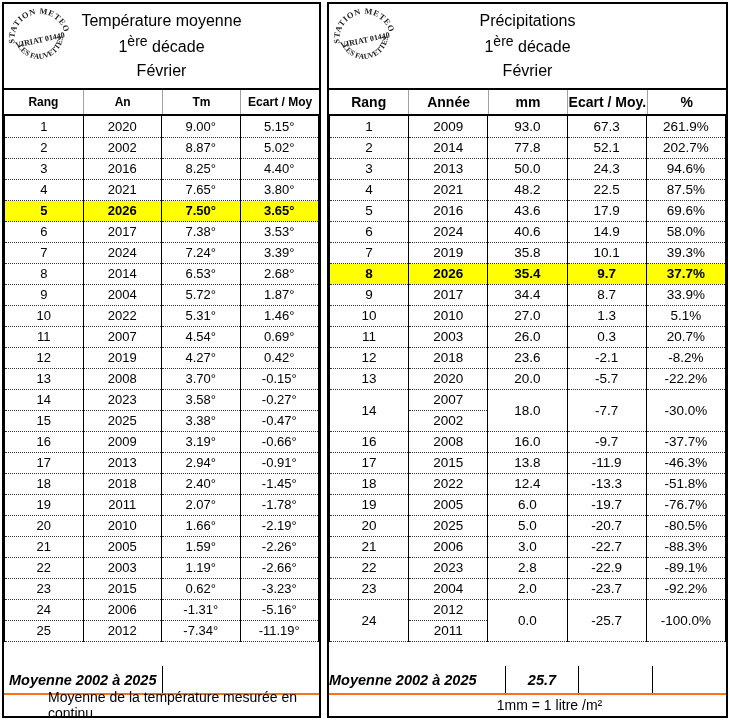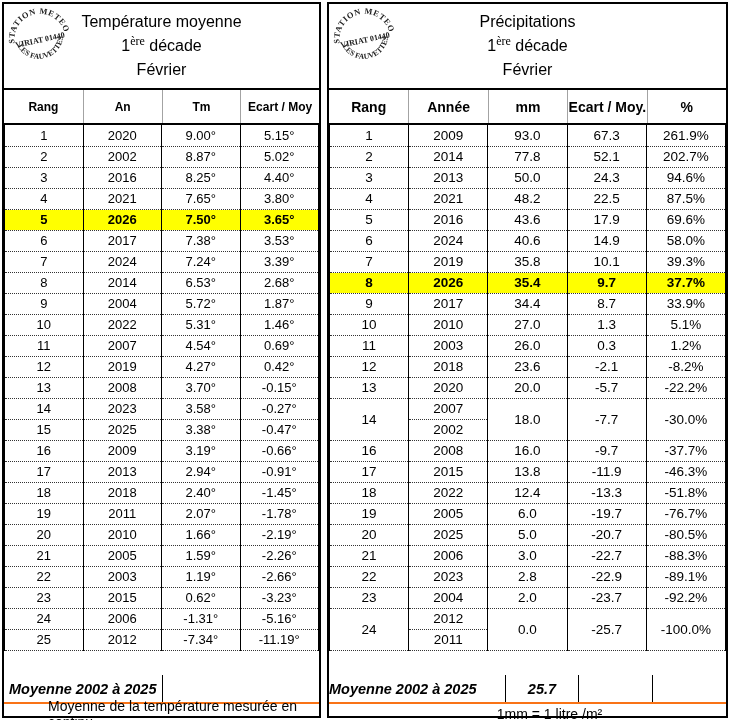--- a/index.html
+++ b/index.html
@@ -7,26 +7,26 @@
   .canvas { position:relative; width:730px; height:720px; background:#fff; overflow:hidden; }
 
   .tbl { position:absolute; top:2px; height:716px; border:2px solid #000; background:#fff; }
   .tbl-left  { left:2px;   width:319px; }
   .tbl-right { left:327px; width:401px; }
 
   
   .titleblock { position:relative; height:86px; border-bottom:2px solid #000; }
   .titles { position:absolute; inset:0; display:flex; flex-direction:column; justify-content:center;
             align-items:center; text-align:center; font-size:16px; line-height:1.42; }
-  .titles sup { font-size:12px; vertical-align:super;font-family:Liberation Serif, serif; }
+  .titles sup { font-size:14px; vertical-align:super; }
   .stamp { position:absolute; left:4px; top:4px; width:64px; height:64px; }
   .stamp text { font-family:"Liberation Serif","DejaVu Serif",serif; font-weight:bold; fill:#1c1c1c; }
 
   
-  .colheader { display:flex; height:35px; border-bottom:2px solid #000; font-weight:bold; align-items:stretch; }
+  .colheader { display:flex; height:26px; border-bottom:2px solid #000; font-weight:bold; align-items:stretch; }
   .colheader .col { display:flex; align-items:center; justify-content:center; border-left:1px solid #a3a3a3; }
   .colheader .col:first-child { border-left:none; }
   .tbl-left  .colheader { font-size:12px; }
   .tbl-right .colheader { font-size:14px; }
   .tbl-left  .colheader .col { width:25%; }
   .tbl-right .colheader .col { width:20%; }
 
   
   .bodywrap { height:550px; overflow:hidden; }
   table.grid { width:100%; border-collapse:collapse; table-layout:fixed; }
@@ -339,21 +339,21 @@
               <td>2010</td>
               <td>27.0</td>
               <td>1.3</td>
               <td>5.1%</td>
             </tr>
             <tr>
               <td>11</td>
               <td>2003</td>
               <td>26.0</td>
               <td>0.3</td>
-              <td>1.2%</td>
+              <td>20.7%</td>
             </tr>
             <tr>
               <td>12</td>
               <td>2018</td>
               <td>23.6</td>
               <td>-2.1</td>
               <td>-8.2%</td>
             </tr>
             <tr>
               <td>13</td>

